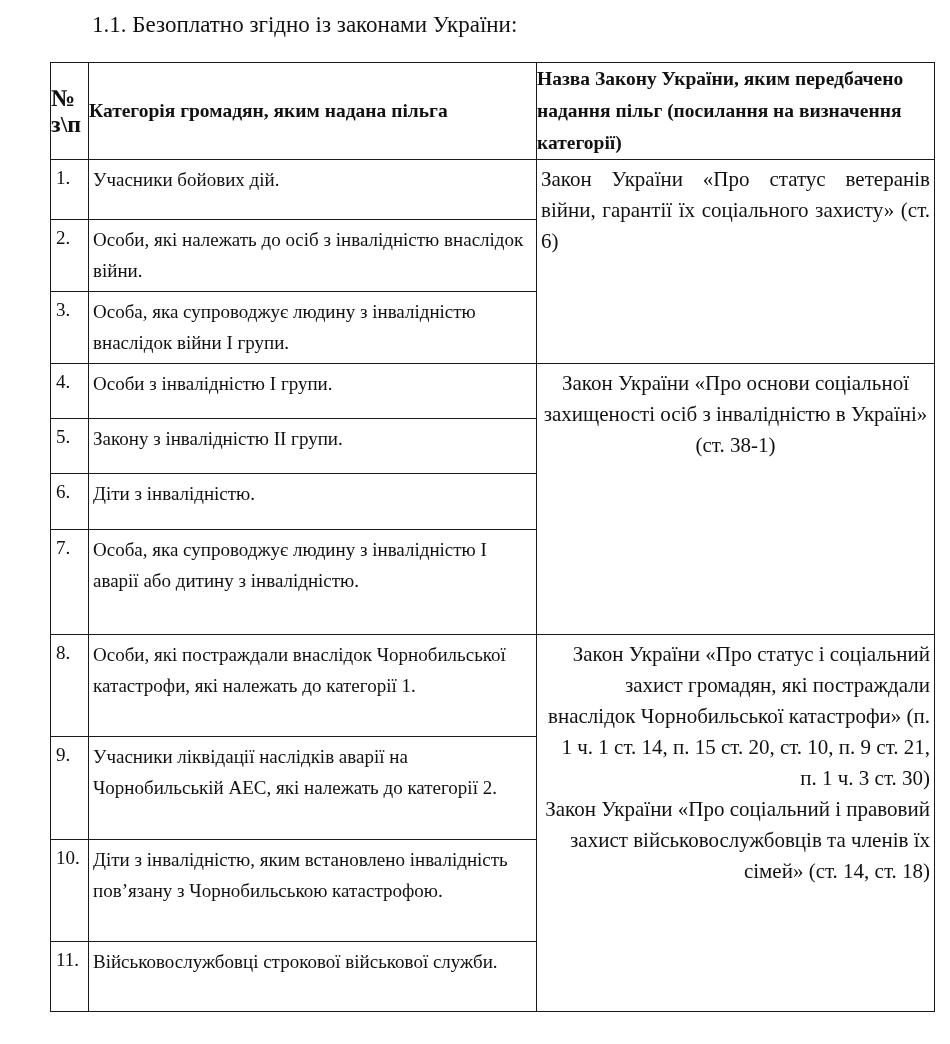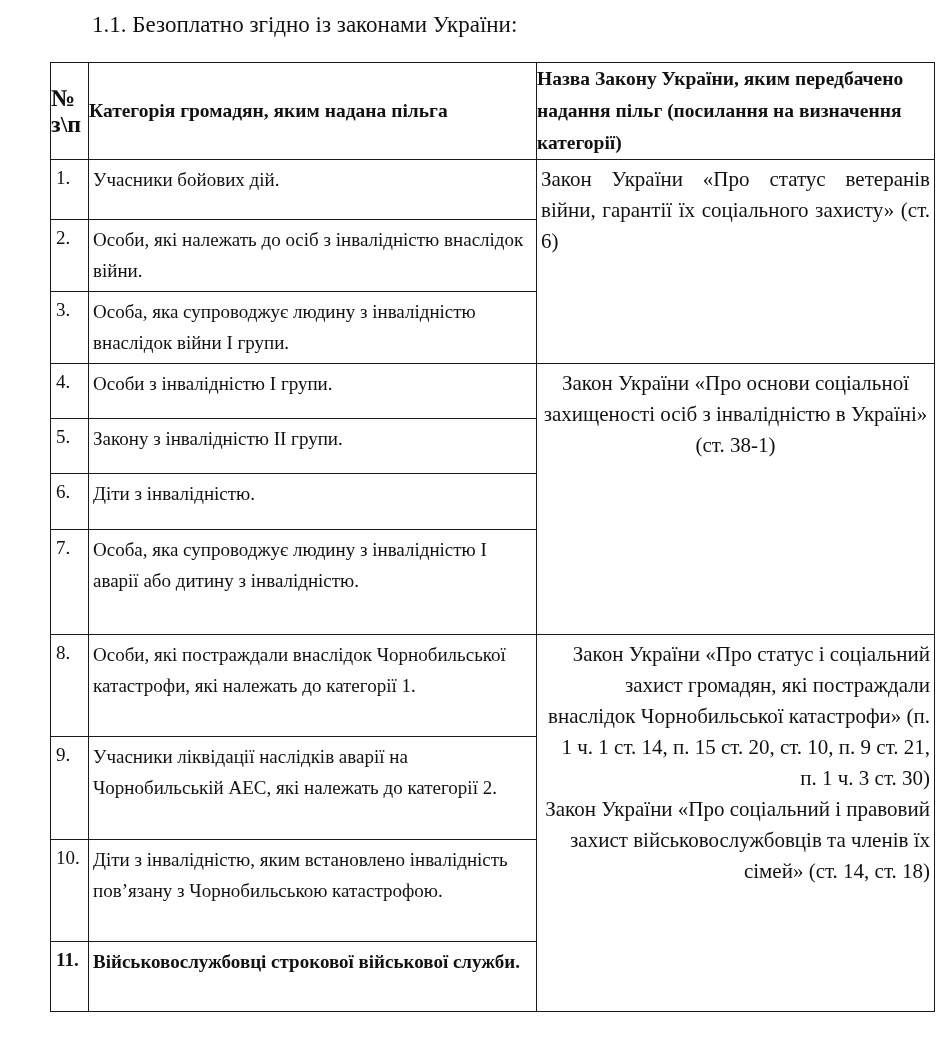--- a/index.html
+++ b/index.html
@@ -11,21 +11,21 @@
   table.benefits td, table.benefits th { border: 1.5px solid #1a1a1a; padding: 0; vertical-align: top; }
   col.c1 { width: 38px; } col.c2 { width: 448px; } col.c3 { width: 398px; }
   th { font-weight: bold; font-size: 19.5px; line-height: 32px; text-align: left; vertical-align: middle !important; height: 89px; }
   th.num { font-size: 24px; line-height: 26px; }
   td.num { font-size: 19px; line-height: 24px; padding: 6px 0 0 5px !important; }
   td.cat { font-size: 19px; line-height: 31px; padding: 4px 4px 2px 4px !important; }
   td.law { font-size: 21px; line-height: 31px; padding: 4px 4px 2px 4px !important; }
   .law-text { text-align: justify; white-space: pre-line; }
   tr.r1 { height: 60px; } tr.r2 { height: 72px; } tr.r3 { height: 72px; }
   tr.r4 { height: 55px; } tr.r5 { height: 55px; } tr.r6 { height: 56px; } tr.r7 { height: 105px; }
-  tr.r8 { height: 102px; } tr.r9 { height: 103px; } tr.r10 { height: 102px; } tr.r11 { height: 70px; font-weight: bold; }
+  tr.r8 { height: 102px; } tr.r9 { height: 103px; } tr.r10 { height: 102px; } tr.r11 { height: 70px; }
 </style>
 </head>
 <body>
 
 <div class="heading">1.1. Безоплатно згідно із законами України:</div>
 
 <table class="benefits">
   <colgroup>
       <col class="c1">
       <col class="c2">

